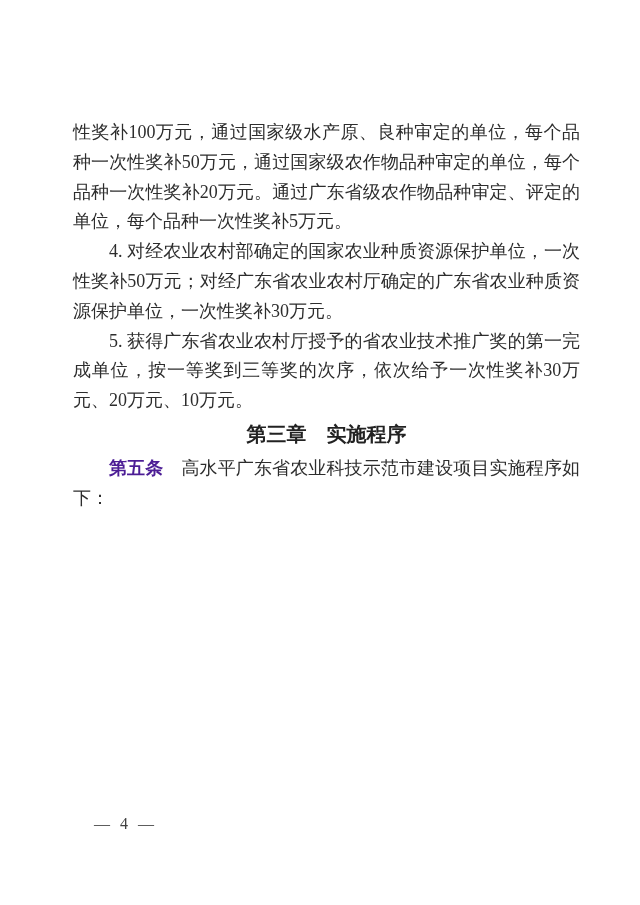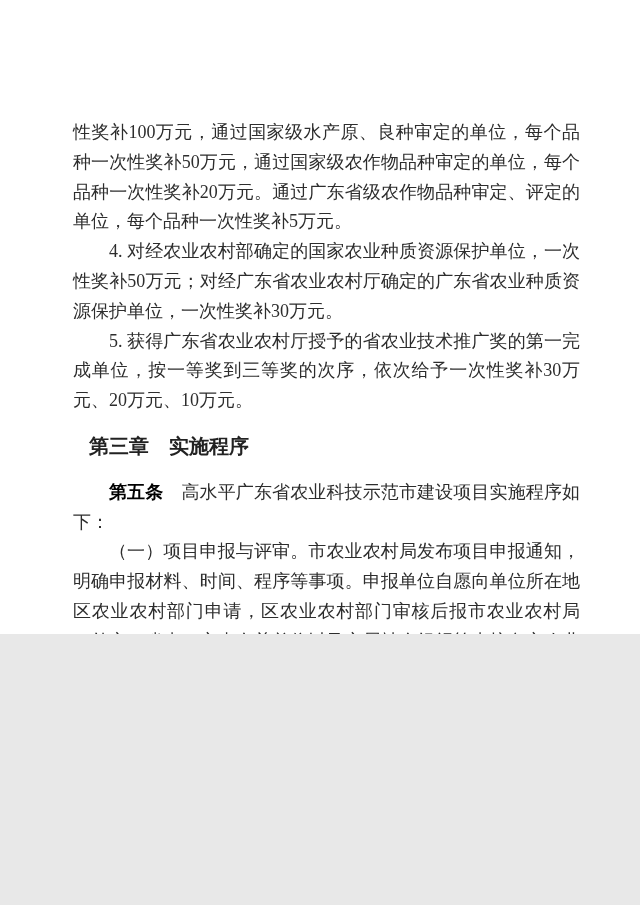--- a/index.html
+++ b/index.html
@@ -3,21 +3,21 @@
 <meta charset="utf-8">
 <style>
   html, body {
     margin: 0;
     padding: 0;
     background: #e8e8e8;
   }
   .page {
     position: relative;
     width: 640px;
-    height: 634px;
+    height: 905px;
     margin: 0;
     background: #ffffff;
     overflow: hidden;
     font-family: "Liberation Serif", "DejaVu Serif", serif;
     color: #2d2d2d;
   }
   .content {
     position: absolute;
     left: 73px;
     top: 118px;
@@ -29,32 +29,33 @@
     letter-spacing: 0;
   }
   .body-para {
     margin: 0;
     text-indent: 2em;
   }
   .body-para.no-indent {
     text-indent: 0;
   }
   .chapter-heading {
-    margin: 16px;
+    margin: 4px;
     text-indent: 0;
+    text-align: center;
     font-size: 20px;
     font-weight: 700;
     line-height: 29.8px;
     font-family: "Liberation Sans", "DejaVu Sans", sans-serif;
     color: #222222;
   }
   .article-label {
     font-weight: 700;
     font-family: "Liberation Sans", "DejaVu Sans", sans-serif;
-    color: #000000;
+    color: #4c1d95;
   }
   .page-footer {
     position: absolute;
     left: 94px;
     top: 814px;
     font-size: 16px;
     line-height: 20px;
     color: #3f3f3f;
     word-spacing: 4px;
     letter-spacing: 1px;
@@ -71,19 +72,18 @@
 
     <p class="body-para">4. 对经农业农村部确定的国家农业种质资源保护单位，一次性奖补50万元；对经广东省农业农村厅确定的广东省农业种质资源保护单位，一次性奖补30万元。</p>
 
     <p class="body-para">5. 获得广东省农业农村厅授予的省农业技术推广奖的第一完成单位，按一等奖到三等奖的次序，依次给予一次性奖补30万元、20万元、10万元。</p>
 
 
     <h2 class="chapter-heading">第三章　实施程序</h2>
 
     <p class="body-para"><span class="article-label">第五条</span><span>　高水平广东省农业科技示范市建设项目实施程序如下：</span></p>
 
-    <p class="body-para">（一）项目申报与评审。市农业农村局发布项目申报通知，明确申报材料、时间、程序等事项。申报单位自愿向单位所在地区农业农村部门申请，区农业农村部门审核后报市农业农村局（外市、省直、市直有关单位以及市属社会组织等直接向市农业农村局申报），由市农业农村局组织项目评审、公示，公示无异议或异议不成立后由市农业农村局公布扶持名单。若申报年度总金额超过 1000 万，将采用竞争性遴选的方式评选市院合作项目。</p>
 
   </div>
 
   <div class="page-footer">— 4 —</div>
 
 </div>
 
 </body></html>

